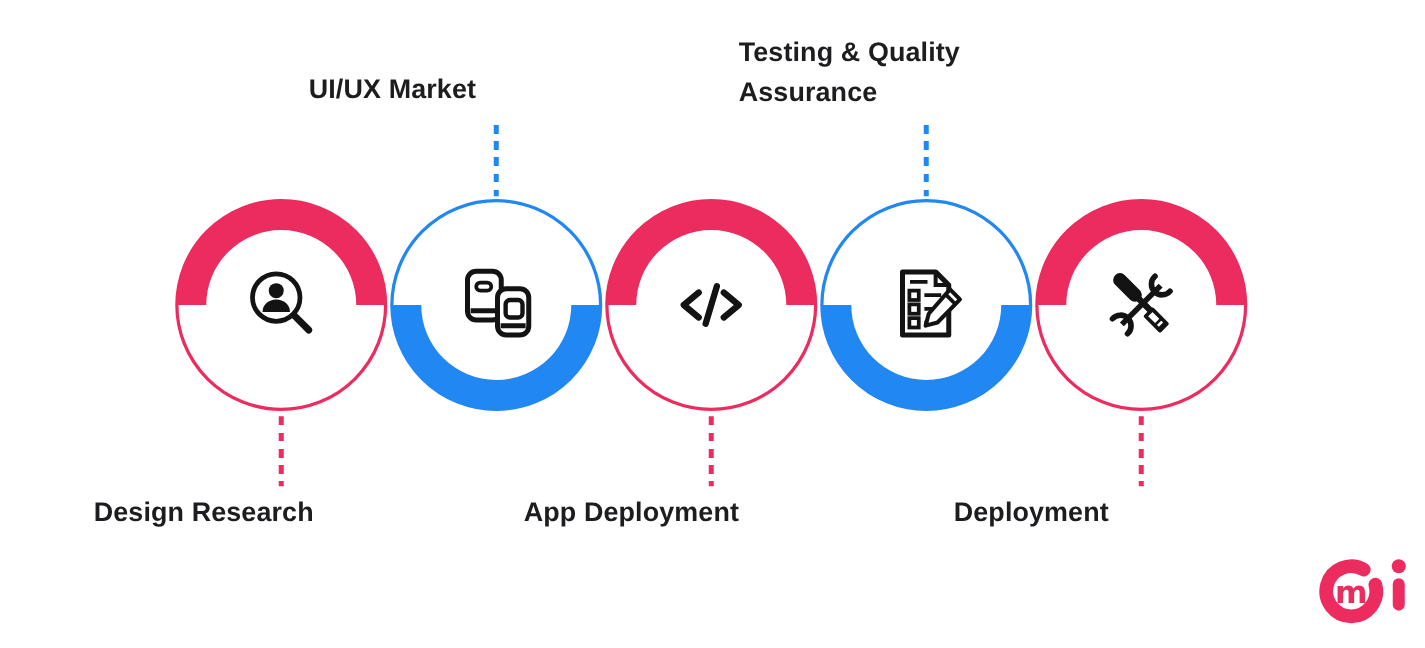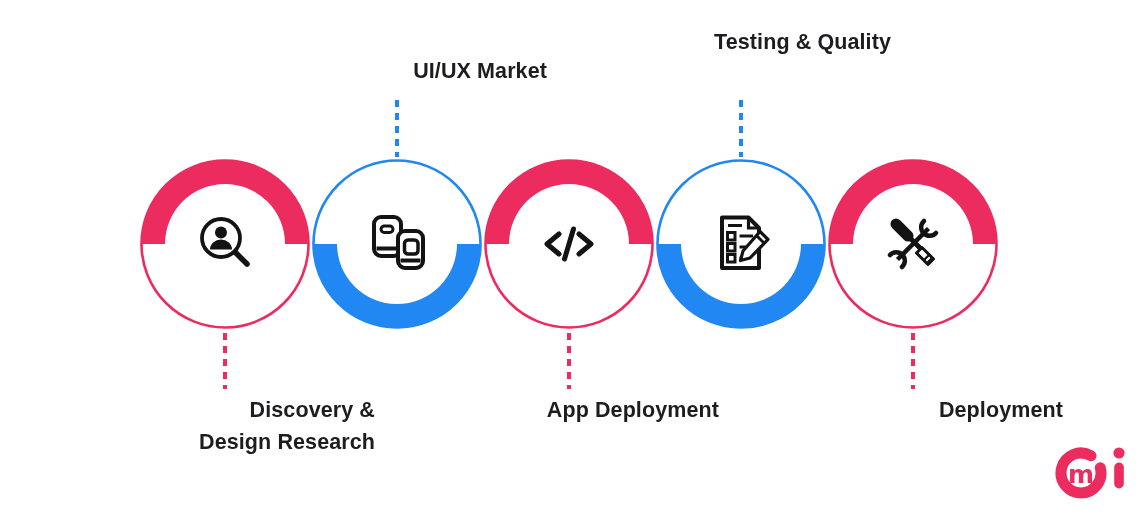--- a/index.html
+++ b/index.html
@@ -6,21 +6,21 @@
   .canvas{
     position:relative;width:1140px;height:518px;background:#ffffff;overflow:hidden;
     font-family:"Liberation Sans",sans-serif;
   }
   .node{position:absolute;top:158px;width:172px;height:172px;}
   .icon{position:absolute;top:212px;width:64px;height:64px;}
   .dash{position:absolute;width:4px;}
   .dash.pink{background:repeating-linear-gradient(180deg,#EC2B5E 0 7px,transparent 7px 13px);}
   .dash.blue{background:repeating-linear-gradient(180deg,#2187F2 0 7px,transparent 7px 13px);}
   .label{
-    position:absolute;width:300px;text-align:right;
+    position:absolute;width:300px;text-align:left;
     font-weight:bold;font-size:21.5px;line-height:32px;color:#1D1D1F;letter-spacing:.1px;
   }
   .label span{display:block;}
   .logo{position:absolute;left:1054px;top:440px;}
 </style>
 </head>
 <body>
 
 <div class="canvas">
 
@@ -29,21 +29,20 @@
     <path d="M2 86 A84 84 0 0 1 170 86 L146 86 A60 60 0 0 0 26 86 Z" fill="#EC2B5E"></path>
   </svg>
   <svg class="icon" style="left:193px" width="64" height="64" viewBox="0 0 64 64">
     <circle cx="28" cy="26" r="19" fill="none" stroke="#131313" stroke-width="3.8"></circle>
     <line x1="42.5" y1="40.5" x2="54" y2="52" stroke="#131313" stroke-width="5.5" stroke-linecap="round"></line>
     <circle cx="28" cy="20.5" r="6" fill="#131313"></circle>
     <path d="M17 37.5 a11 10 0 0 1 22 0 z" fill="#131313"></path>
   </svg>
   <div class="dash pink" style="left:223px;top:333px;height:56px"></div>
   <div class="label" style="left:75px;top:394px">
-    <span>Discovery &amp;</span>
     <span>Design Research</span>
   </div>
 
   <svg class="node" style="left:311px" width="172" height="172" viewBox="0 0 172 172">
     <circle cx="86" cy="86" r="83.5" fill="#ffffff" stroke="#2187F2" stroke-width="2.6"></circle>
     <path d="M170 86 A84 84 0 0 1 2 86 L26 86 A60 60 0 0 0 146 86 Z" fill="#2187F2"></path>
   </svg>
   <svg class="icon" style="left:365px" width="64" height="64" viewBox="0 0 64 64">
     <rect x="9" y="5" width="27" height="39" rx="7" fill="#ffffff" stroke="#131313" stroke-width="4"></rect>
     <rect x="16" y="14" width="12" height="6.5" rx="3.2" fill="none" stroke="#131313" stroke-width="3"></rect>
@@ -87,20 +86,21 @@
     <rect x="18.5" y="42.5" width="7.5" height="7.5" fill="none" stroke="#131313" stroke-width="3"></rect>
     <line x1="30.5" y1="24" x2="44" y2="24" stroke="#131313" stroke-width="3"></line>
     <line x1="30.5" y1="35" x2="44" y2="35" stroke="#131313" stroke-width="3"></line>
     <line x1="30.5" y1="46" x2="40" y2="46" stroke="#131313" stroke-width="3"></line>
     <path d="M51 19.5 l8 8 L41 46 l-9.5 2.5 2.5 -9.5 z" fill="#ffffff" stroke="#131313" stroke-width="3.2" stroke-linejoin="round"></path>
     <line x1="47.5" y1="23.5" x2="55" y2="31" stroke="#131313" stroke-width="3"></line>
   </svg>
   <div class="dash blue" style="left:739px;top:100px;height:57px"></div>
   <div class="label" style="left:591px;top:26px">
     <span>Testing &amp; Quality</span>
+    <span>Assurance</span>
   </div>
 
   <svg class="node" style="left:827px" width="172" height="172" viewBox="0 0 172 172">
     <circle cx="86" cy="86" r="83.5" fill="#ffffff" stroke="#EC2B5E" stroke-width="2.6"></circle>
     <path d="M2 86 A84 84 0 0 1 170 86 L146 86 A60 60 0 0 0 26 86 Z" fill="#EC2B5E"></path>
   </svg>
   <svg class="icon" style="left:881px" width="64" height="64" viewBox="0 0 64 64">
     <path d="M43 9 a8.5 8.5 0 1 0 12 12" fill="none" stroke="#131313" stroke-width="4.5" stroke-linecap="round"></path>
     <path d="M21 55 a8.5 8.5 0 1 0 -12 -12" fill="none" stroke="#131313" stroke-width="4.5" stroke-linecap="round"></path>
     <line x1="16.5" y1="47.5" x2="47.5" y2="16.5" stroke="#131313" stroke-width="4.5"></line>

